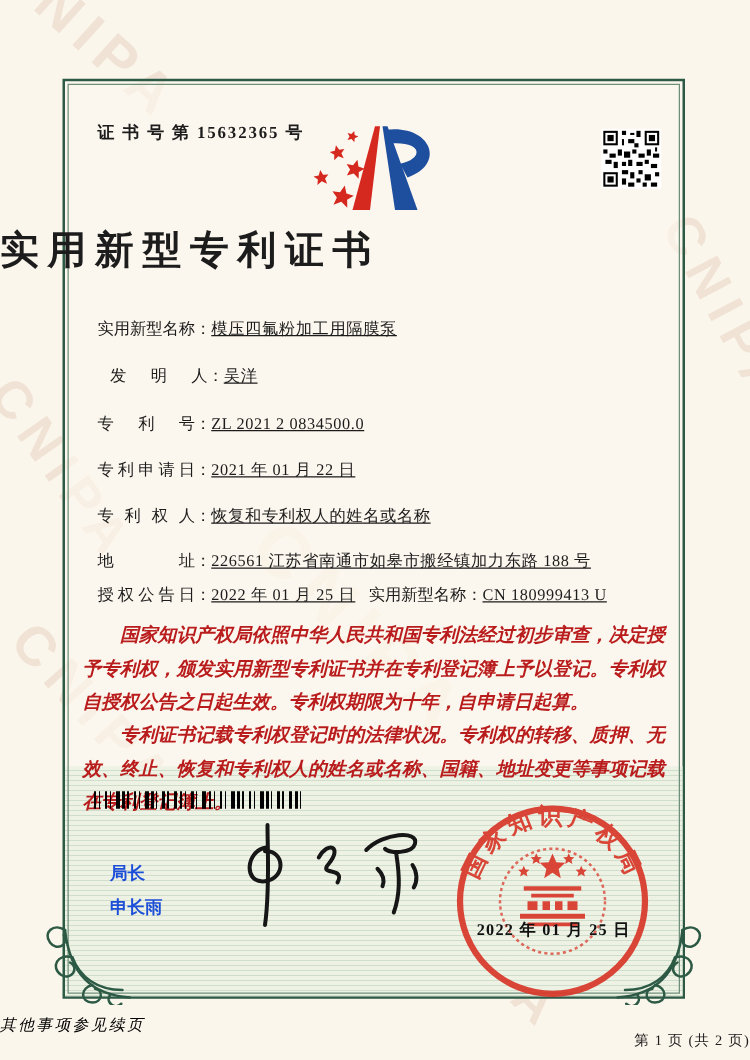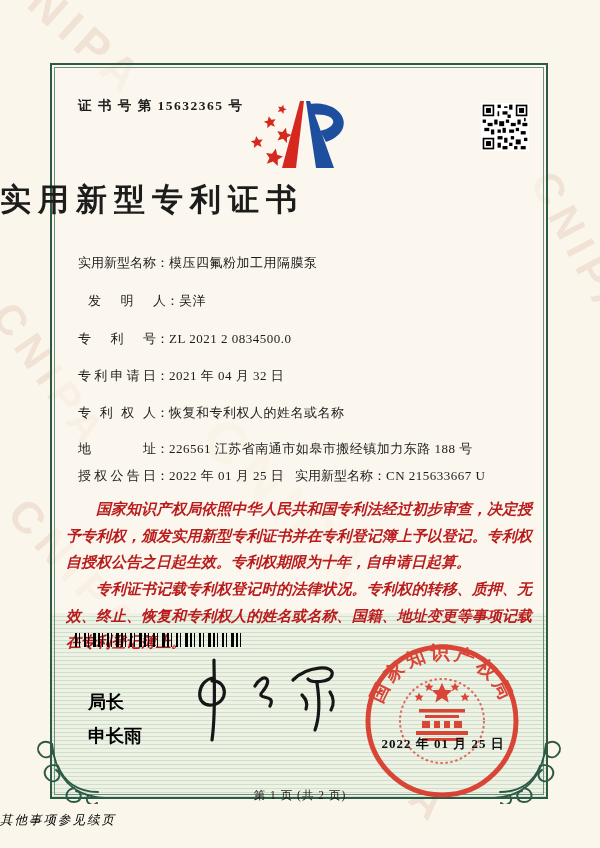--- a/index.html
+++ b/index.html
@@ -31,49 +31,49 @@
     background-image:repeating-linear-gradient(0deg,rgba(103,148,112,.22) 0 1px,rgba(0,0,0,0) 1px 4px);
   }
   .cert-no{left:78px;top:97px;font-size:13.5px;letter-spacing:1.5px;z-index:5;font-weight:bold;}
   .title{
     left:0;right:0;top:179px;text-align:left;font-size:31px;font-weight:600;
     letter-spacing:7px;z-index:5;
   }
   .row{left:78px;font-size:13px;z-index:5;white-space:nowrap;}
   .row .lbl{display:inline-block;width:78px;text-align:justify;text-align-last:justify;vertical-align:bottom;}
   .row .colon{display:inline-block;}
-  .row .val{letter-spacing:.5px;}
+  .row .val{letter-spacing:.5px;text-decoration:underline;}
   .grant-col2{position:absolute;left:217px;top:0;white-space:nowrap;}
   .paras{left:66px;top:496px;width:466px;z-index:5;}
   .paras p{
     margin:0;font-size:15px;line-height:1.78;text-indent:2em;text-align:justify;
     font-style:italic;color:#b91c1c;font-weight:bold;
   }
   .barcode{
     left:75px;top:633px;width:167px;height:14px;z-index:5;
     background:
       repeating-linear-gradient(90deg,
         #000 0 2px,rgba(0,0,0,0) 2px 4px,
         #000 4px 5px,rgba(0,0,0,0) 5px 9px,
         #000 9px 11px,rgba(0,0,0,0) 11px 13px,
         #000 13px 14px,rgba(0,0,0,0) 14px 18px,
         #000 18px 21px,rgba(0,0,0,0) 21px 23px);
   }
   .officer{
     left:88px;top:685px;z-index:5;
     font-family:"Liberation Sans","DejaVu Sans",sans-serif;
-    font-size:18px;font-weight:bold;line-height:1.9;color:#000000;
+    font-size:14px;font-weight:bold;line-height:1.9;color:#1d4ed8;
   }
   .signature{left:183px;top:650px;z-index:6;}
   .seal{left:362px;top:641px;z-index:7;opacity:.92;}
   .seal-date{
     left:364px;top:735px;width:158px;text-align:center;z-index:8;
     font-size:13px;font-weight:bold;color:#101010;letter-spacing:1px;white-space:nowrap;
   }
-  .page-num{left:0;right:0;top:740px;text-align:center;font-size:11.5px;letter-spacing:1px;z-index:5;margin-top:48px;}
+  .page-num{left:0;right:0;top:777px;text-align:right;font-size:11.5px;letter-spacing:1px;z-index:5;margin-top:48px;}
   .cont-note{
     left:0;right:0;top:812px;text-align:left;font-size:12.5px;font-style:italic;
     letter-spacing:2px;z-index:5;color:#000000;
   }
   .flourish{z-index:6;}
   .logo{left:238px;top:97px;z-index:5;}
   .qr{left:481px;top:103px;z-index:5;}
 </style>
 </head>
 <body>
@@ -164,33 +164,33 @@
 <div class="abs row" style="top:254px;">
   <span class="lbl">实用新型名称</span><span class="colon">：</span><span class="val">模压四氟粉加工用隔膜泵</span>
 </div>
 <div class="abs row" style="top:292px;margin-left:10px;">
   <span class="lbl">发明人</span><span class="colon">：</span><span class="val">吴洋</span>
 </div>
 <div class="abs row" style="top:330px;">
   <span class="lbl">专利号</span><span class="colon">：</span><span class="val">ZL 2021 2 0834500.0</span>
 </div>
 <div class="abs row" style="top:367px;">
-  <span class="lbl">专利申请日</span><span class="colon">：</span><span class="val">2021 年 04 月 32 日</span>
+  <span class="lbl">专利申请日</span><span class="colon">：</span><span class="val">2021 年 01 月 22 日</span>
 </div>
 <div class="abs row" style="top:404px;">
   <span class="lbl">专利权人</span><span class="colon">：</span><span class="val">恢复和专利权人的姓名或名称</span>
 </div>
 <div class="abs row" style="top:440px;">
   <span class="lbl">地址</span><span class="colon">：</span><span class="val">226561 江苏省南通市如皋市搬经镇加力东路 188 号</span>
 </div>
 
 <div class="abs row" style="top:467px;">
   <span class="lbl">授权公告日</span><span class="colon">：</span><span class="val">2022 年 01 月 25 日</span>
   <span class="grant-col2">
-    <span class="lbl">实用新型名称</span><span class="colon">：</span><span class="val">CN 215633667 U</span>
+    <span class="lbl">实用新型名称</span><span class="colon">：</span><span class="val">CN 180999413 U</span>
   </span>
 </div>
 
 <div class="abs paras">
   <p>国家知识产权局依照中华人民共和国专利法经过初步审查，决定授予专利权，颁发实用新型专利证书并在专利登记簿上予以登记。专利权自授权公告之日起生效。专利权期限为十年，自申请日起算。</p>
   <p>专利证书记载专利权登记时的法律状况。专利权的转移、质押、无效、终止、恢复和专利权人的姓名或名称、国籍、地址变更等事项记载在专利登记簿上。</p>
 </div>
 
 <div class="abs barcode"></div>
 

